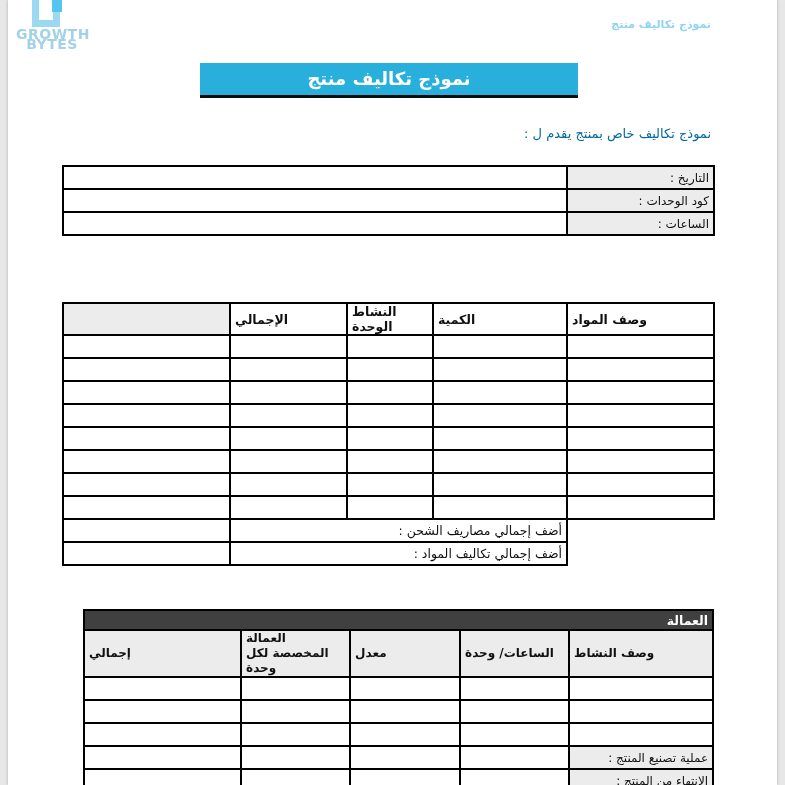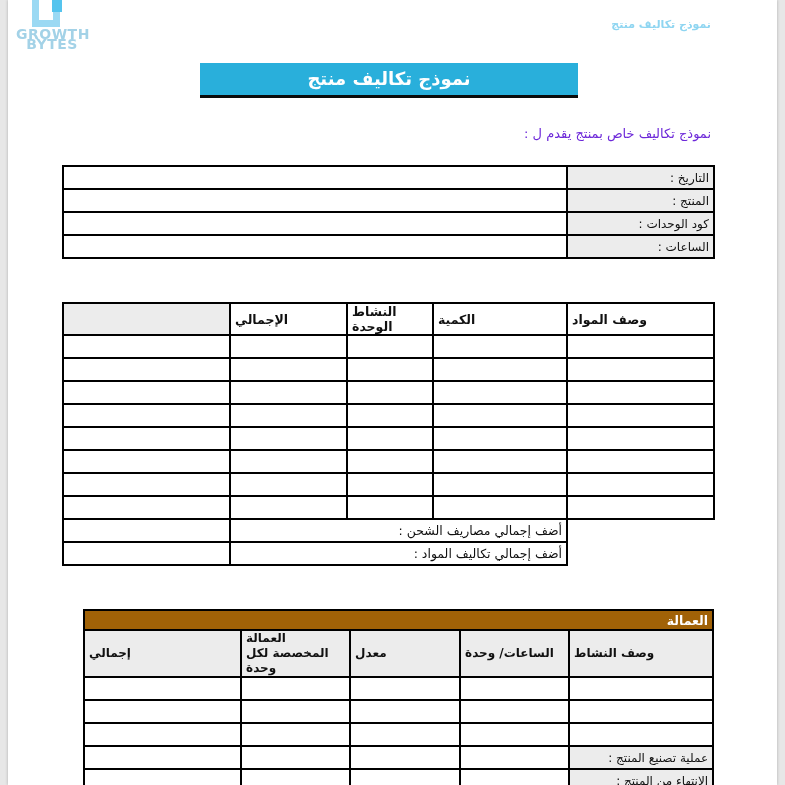--- a/index.html
+++ b/index.html
@@ -35,41 +35,41 @@
   
   .banner{
     position:absolute;left:192px;top:63px;width:378px;height:32px;
     background:#29afdb;border-bottom:3px solid #0b0b0b;
     color:#ffffff;font-weight:bold;font-size:18px;line-height:32px;
     text-align:center;direction:rtl;
   }
   
   .subtitle{
     position:absolute;right:66px;top:126px;
-    color:#6d28d9;font-size:13px;direction:rtl;
+    color:#0369a1;font-size:13px;direction:rtl;
   }
   
   table{border-collapse:collapse;table-layout:fixed;direction:rtl;}
   td,th{
     border:2px solid #000;padding:0 4px;overflow:hidden;
     font-size:12px;color:#111;
   }
   th{font-weight:bold;text-align:left;background:#fff;}
   .shade{background:#ececec;}
   .label-cell{text-align:right;white-space:nowrap;}
   .t-info{position:absolute;left:54px;top:165px;width:651px;}
   .t-info td{height:21px;margin-top:34px;}
   .t-materials{position:absolute;left:54px;top:302px;width:651px;}
   .t-materials thead th{height:15px;font-size:12.5px;}
   .t-materials tbody td{height:21px;}
   .t-materials .foot td{height:21px;font-size:12.5px;}
   .ghost{border:none;background:transparent;}
   .t-labor{position:absolute;left:75px;top:609px;width:629px;}
   .labor-title-cell{
-    background:#a16207;color:#fff;font-weight:bold;font-size:12.5px;
+    background:#404040;color:#fff;font-weight:bold;font-size:12.5px;
     height:18px;text-align:right;
   }
   .t-labor thead th{height:39px;line-height:1.25;}
   .t-labor tbody td{height:21px;}
 </style>
 </head>
 <body>
 
 <div class="page">
 
@@ -89,24 +89,20 @@
   <div class="subtitle">نموذج تكاليف خاص بمنتج يقدم ل :</div>
 
   <table class="t-info">
     <colgroup>
         <col style="width:147px">
         <col style="width:504px">
       </colgroup>
     <tbody>
       <tr>
         <td class="shade label-cell">التاريخ :</td>
-        <td></td>
-      </tr>
-      <tr>
-        <td class="shade label-cell">المنتج :</td>
         <td></td>
       </tr>
       <tr>
         <td class="shade label-cell">كود الوحدات :</td>
         <td></td>
       </tr>
       <tr>
         <td class="shade label-cell">الساعات :</td>
         <td></td>
       </tr>

